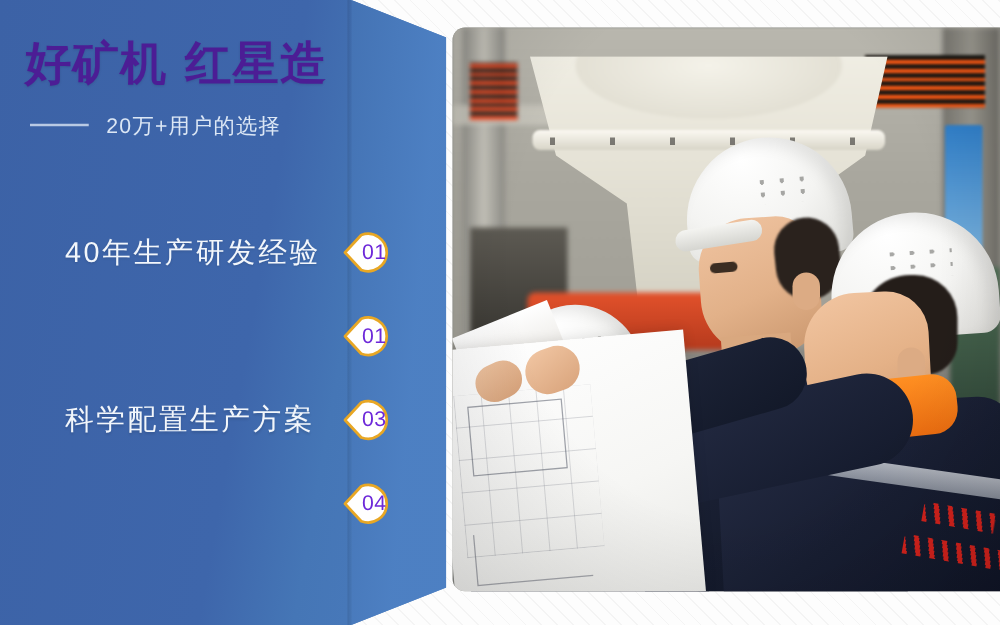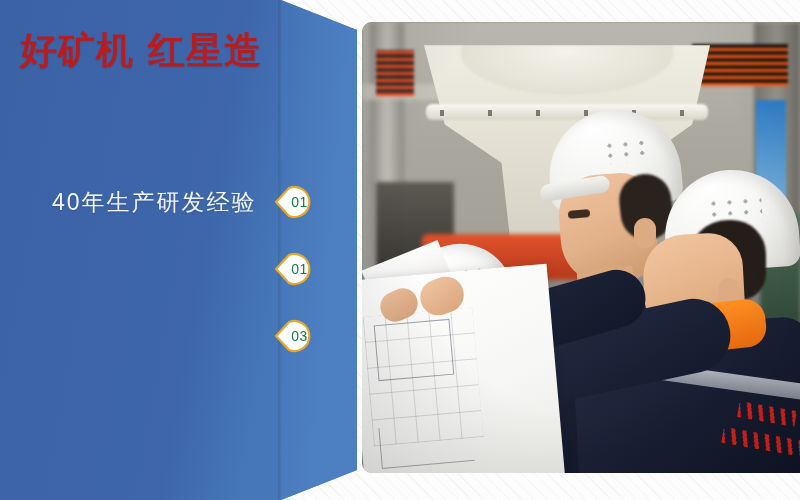--- a/index.html
+++ b/index.html
@@ -34,21 +34,21 @@
     opacity:.95;
   }
   .panel-seam{
     position:absolute;left:278px;top:0;width:4px;height:500px;
     background:linear-gradient(to right,rgba(0,0,0,.10),rgba(0,0,0,0));
   }
 
   
   .headline-wrap{position:absolute;left:0;top:30px;width:281px;}
   .headline{
-    color:#b91c1c;font-size:37px;font-weight:bold;letter-spacing:1px;
+    color:#4c1d95;font-size:37px;font-weight:bold;letter-spacing:1px;
     margin:0 0 0 20px;line-height:1.15;white-space:nowrap;
     text-shadow:0 1px 2px rgba(0,0,0,.12);
   }
   .headline .gap{display:inline-block;width:14px;}
   .sub-row{display:flex;align-items:center;margin:16px 0 0 24px;}
   .sub-rule{
     width:47px;height:2px;background:#cfdcee;flex:0 0 auto;margin-right:14px;opacity:.85;
   }
   .subtitle{
     color:#dce7f5;font-size:17px;letter-spacing:1px;white-space:nowrap;
@@ -68,21 +68,21 @@
   }
   .badge{
     position:absolute;left:272px;top:50%;transform:translateY(-50%);
     width:48px;height:44px;
   }
   .badge svg{display:block;width:48px;height:44px;overflow:visible;}
   .badge-num{
     position:absolute;left:0;top:0;width:48px;height:44px;
     display:flex;align-items:center;justify-content:center;
     padding-left:7px;box-sizing:border-box;
-    color:#15803d;font-size:14px;letter-spacing:.5px;
+    color:#6d28d9;font-size:17px;letter-spacing:.5px;
   }
 
   
   .photo{
     position:absolute;left:362px;top:22px;width:438px;height:451px;
     border-radius:10px 0 0 10px;overflow:hidden;
     background:#8e8f8b;
   }
   .photo .layer{position:absolute;}
 
@@ -380,20 +380,24 @@
 
   <div class="hatch"></div>
 
   <div class="blue-panel"></div>
   <div class="panel-edge"></div>
   <div class="panel-seam"></div>
 
   <div class="headline-wrap">
     <div class="headline">
       <span>好矿机</span><span class="gap"></span><span>红星造</span>
+    </div>
+    <div class="sub-row">
+      <span class="sub-rule"></span>
+      <span class="subtitle">20万+用户的选择</span>
     </div>
   </div>
 
   <div class="features">
 
     <div class="feature-row">
       <span class="feature-label">40年生产研发经验</span>
       <span class="badge">
         <svg viewBox="0 0 48 44">
           <path d="M4 22 L17 8 A15 15 0 1 1 17 36 Z" fill="#ffffff" stroke="#e8a724" stroke-width="2.2" stroke-linejoin="round"></path>
@@ -405,29 +409,36 @@
     <div class="feature-row">
       <span class="badge">
         <svg viewBox="0 0 48 44">
           <path d="M4 22 L17 8 A15 15 0 1 1 17 36 Z" fill="#ffffff" stroke="#e8a724" stroke-width="2.2" stroke-linejoin="round"></path>
         </svg>
         <span class="badge-num">01</span>
       </span>
     </div>
 
     <div class="feature-row">
+      <span class="feature-label">科学配置生产方案</span>
       <span class="badge">
         <svg viewBox="0 0 48 44">
           <path d="M4 22 L17 8 A15 15 0 1 1 17 36 Z" fill="#ffffff" stroke="#e8a724" stroke-width="2.2" stroke-linejoin="round"></path>
         </svg>
         <span class="badge-num">03</span>
       </span>
     </div>
 
     <div class="feature-row">
+      <span class="badge">
+        <svg viewBox="0 0 48 44">
+          <path d="M4 22 L17 8 A15 15 0 1 1 17 36 Z" fill="#ffffff" stroke="#e8a724" stroke-width="2.2" stroke-linejoin="round"></path>
+        </svg>
+        <span class="badge-num">04</span>
+      </span>
     </div>
 
   </div>
 
   <div class="photo" title="三名戴白色安全帽的工程师在矿机车间查看图纸">
     <div class="layer bg-wall"></div>
     <div class="layer pillar-l"></div>
     <div class="layer pillar-r"></div>
     <div class="layer beam"></div>
     <div class="layer led-left"></div>

